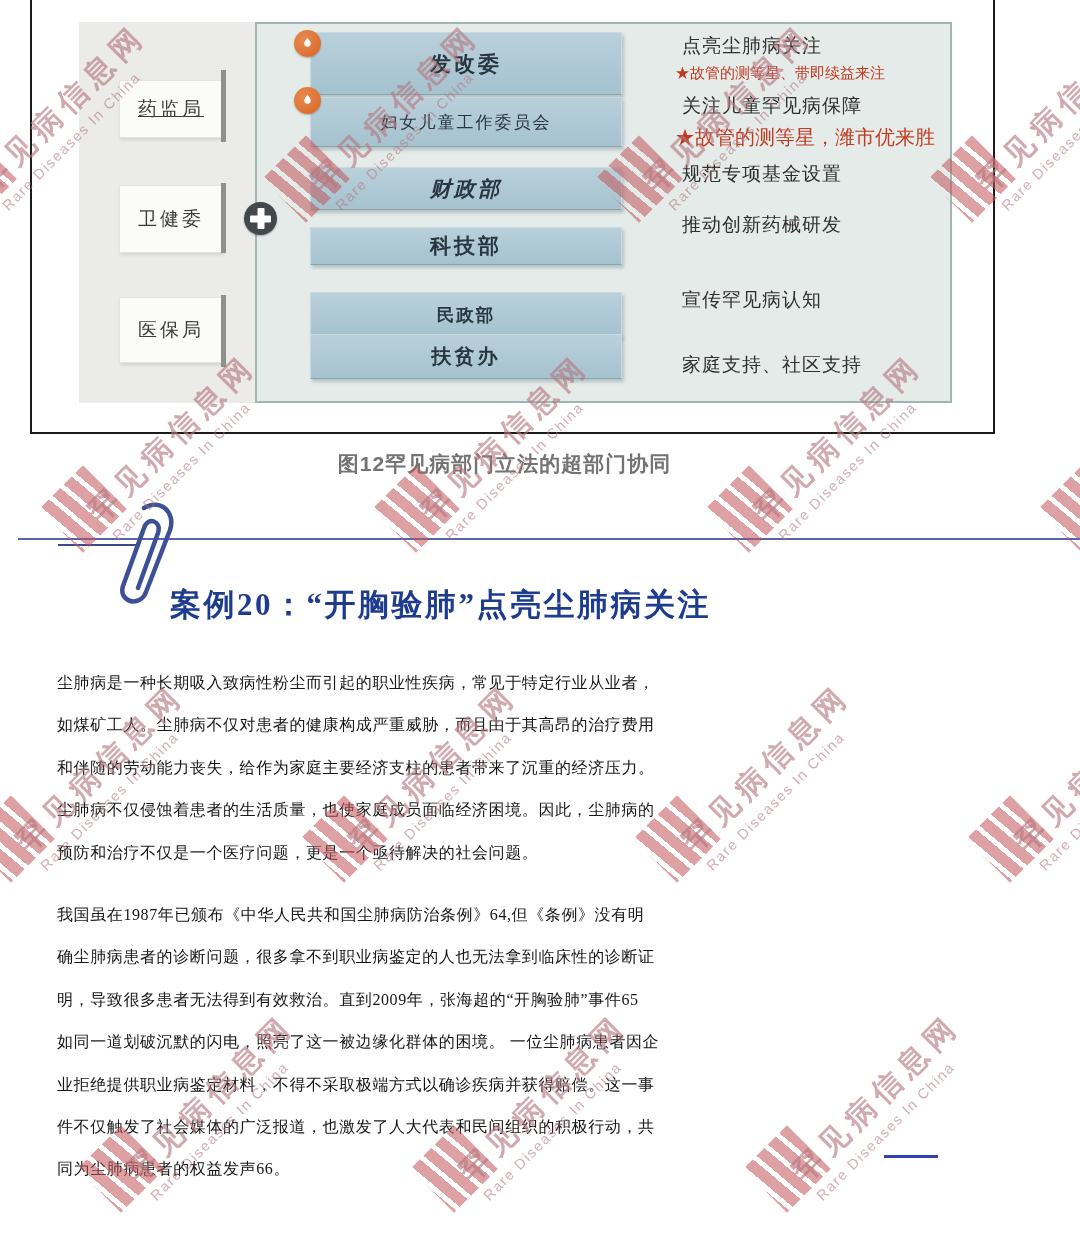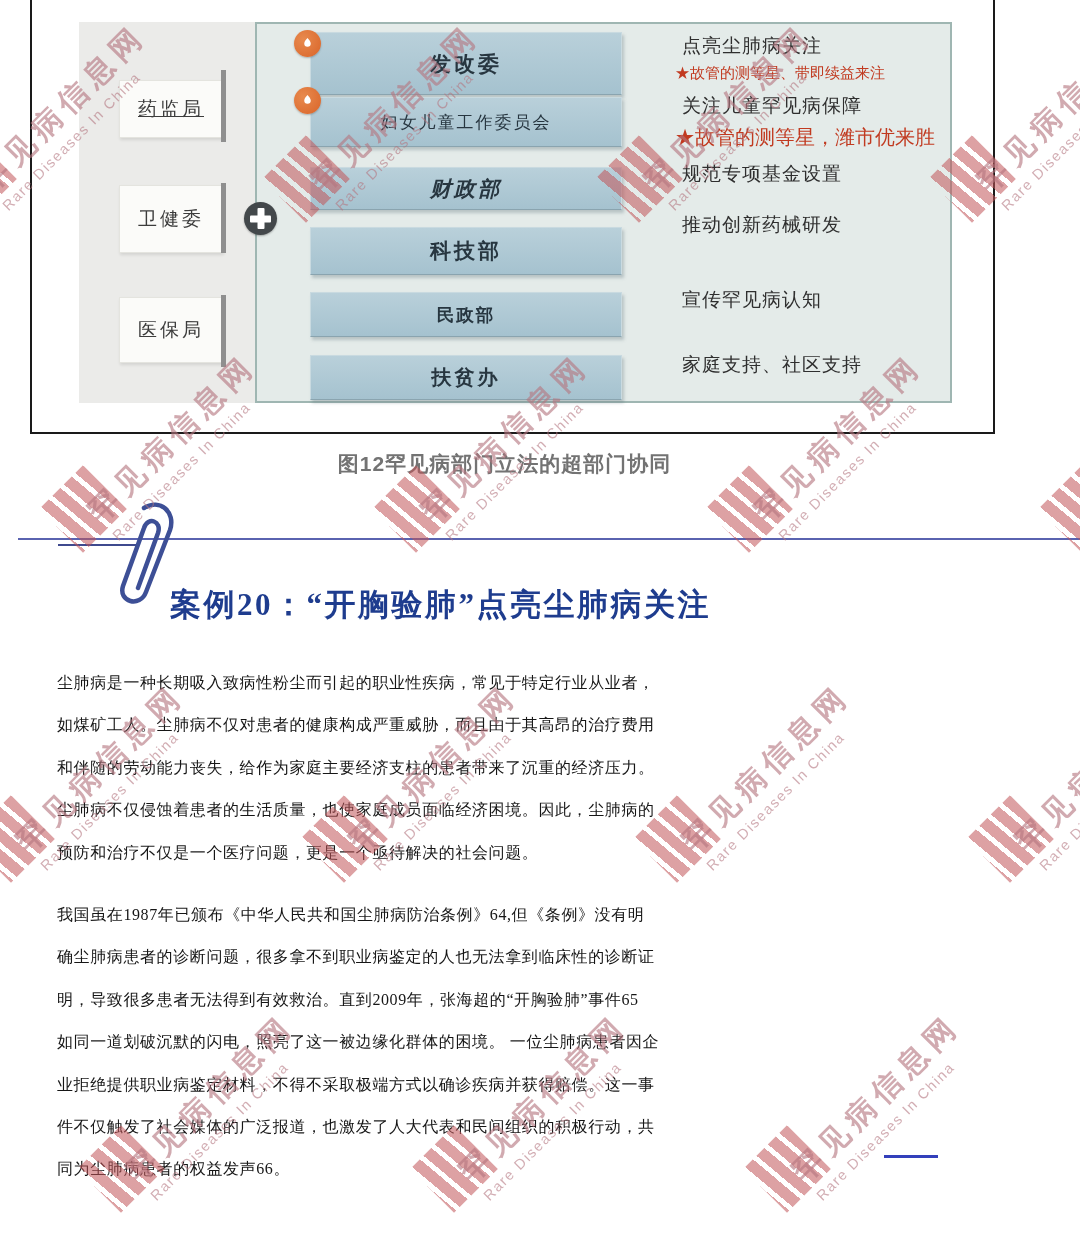--- a/index.html
+++ b/index.html
@@ -94,27 +94,27 @@
           <span style="font-family: &quot;Liberation Serif&quot;, serif; font-weight: 400; font-size: 17px; letter-spacing: 2px;">妇女儿童工作委员会</span>
         </div>
         <div class="flame-badge" style="top: 87px;">
           <svg width="13" height="13" viewBox="0 0 24 24">
             <path d="M12 2c2.5 3.5 6 6 6 10a6 6 0 0 1-12 0c0-4 3.5-6.5 6-10z" fill="#fff"></path>
           </svg>
         </div>
         <div class="mbox" style="top: 167px; height: 43px; font-style: italic;">
           <span style="font-family: &quot;Liberation Sans&quot;, sans-serif; font-weight: 700; font-size: 21px; letter-spacing: 3px;">财政部</span>
         </div>
-        <div class="mbox" style="top: 227px; height: 48px; justify-content: center;">
+        <div class="mbox" style="top: 227px; height: 38px; justify-content: center;">
           <span style="font-family: &quot;Liberation Sans&quot;, sans-serif; font-weight: 700; font-size: 21px; letter-spacing: 3px;">科技部</span>
         </div>
         <div class="mbox" style="top: 292px; height: 45px;">
           <span style="font-family: &quot;Liberation Sans&quot;, sans-serif; font-weight: 600; font-size: 17.5px; letter-spacing: 2px;">民政部</span>
         </div>
-        <div class="mbox" style="top: 355px; height: 45px;">
+        <div class="mbox" style="top: 334px; height: 45px;">
           <span style="font-family: &quot;Liberation Sans&quot;, sans-serif; font-weight: 700; font-size: 20px; letter-spacing: 3px;">扶贫办</span>
         </div>
       </div>
     <div id="note-container">
         <div class="note" style="top: 33px;">点亮尘肺病关注</div>
         <div class="rednote" style="top: 64px; font-size: 15px;">★故管的测等星、带即续益来注</div>
         <div class="note" style="top: 93px;">关注儿童罕见病保障</div>
         <div class="rednote" style="top: 124px; font-size: 20px;">★故管的测等星，潍市优来胜</div>
         <div class="note" style="top: 161px;">规范专项基金设置</div>
         <div class="note" style="top: 212px;">推动创新药械研发</div>

